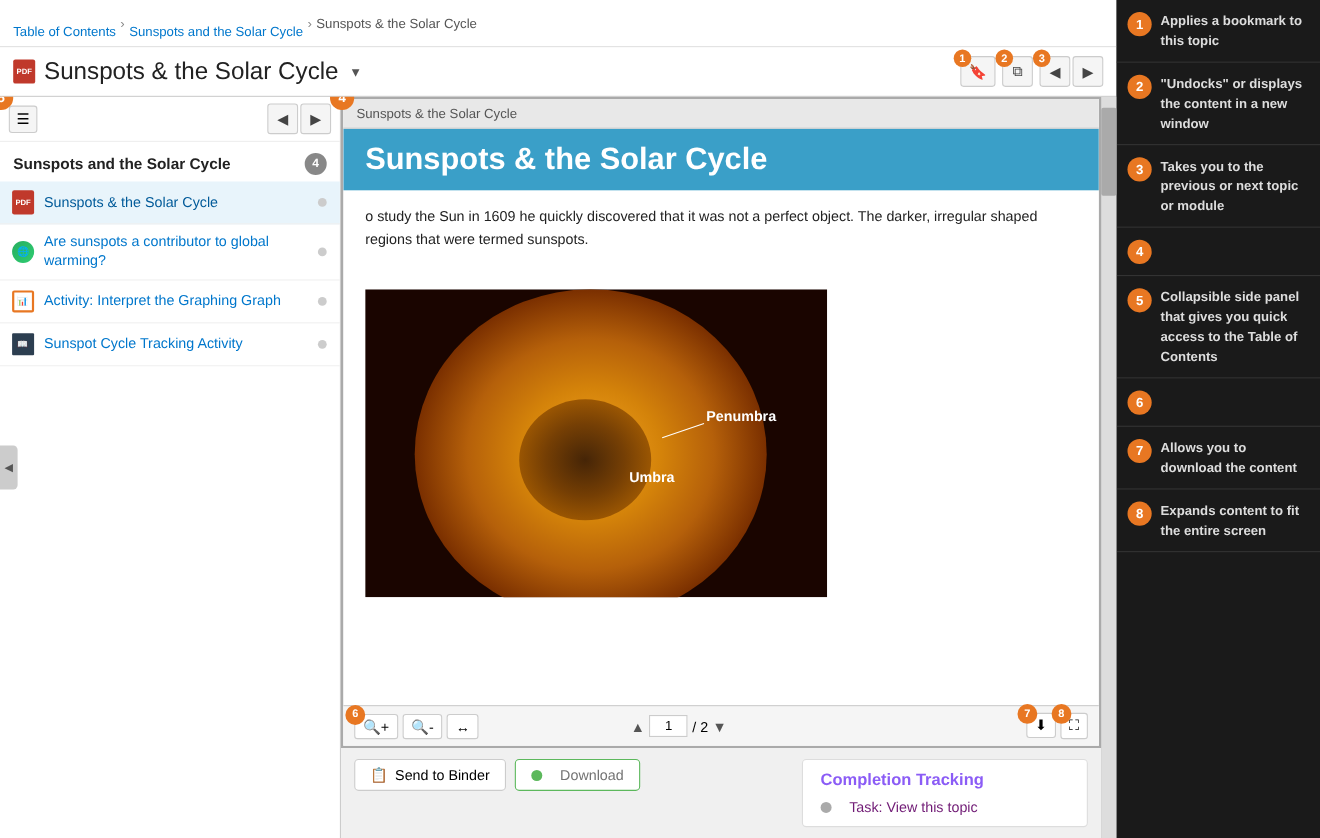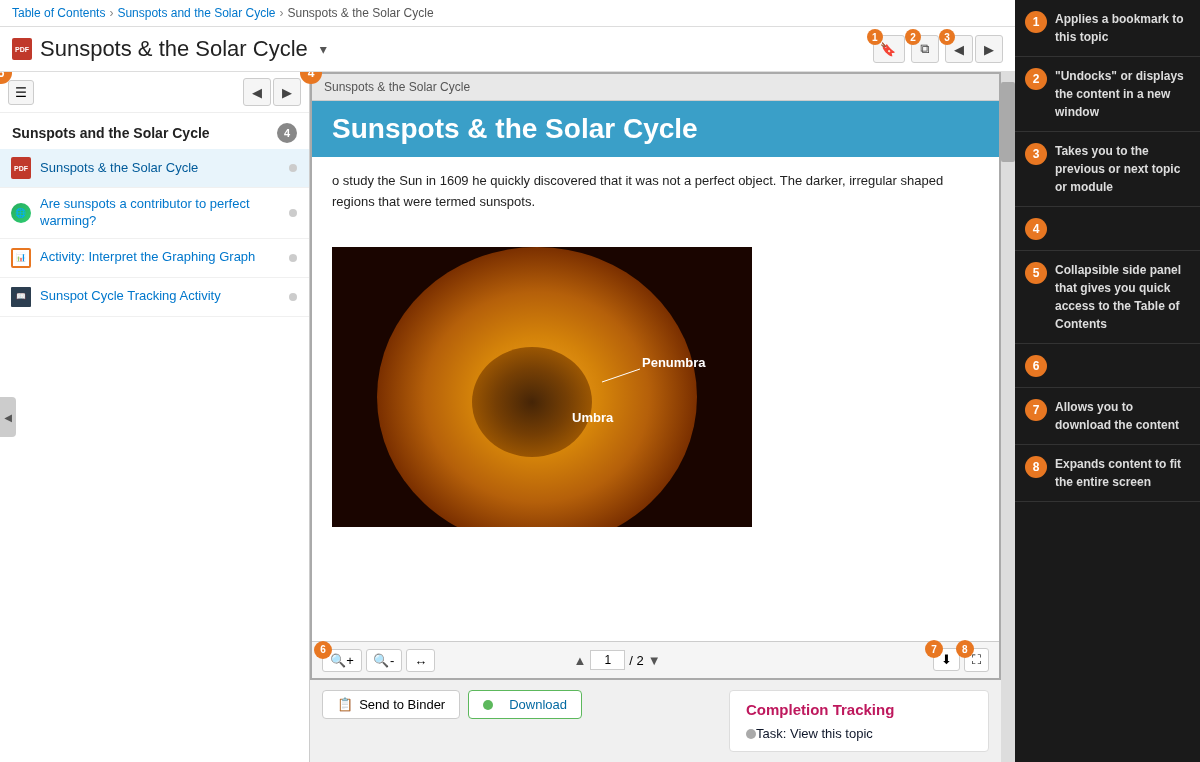--- a/index.html
+++ b/index.html
@@ -2,21 +2,21 @@
 <html><head>
   <meta charset="utf-8">
   <style>
     * { box-sizing: border-box; margin: 0; padding: 0; }
     body { font-family: Arial, sans-serif; font-size: 13px; background: #1a1a1a; width: 1200px; height: 762px; overflow: hidden; display: flex; }
 
     .main-area { flex: 1; background: #f0f0f0; display: flex; flex-direction: column; min-width: 0; }
 
     
     .breadcrumb { background: #fff; padding: 6px 12px; font-size: 12px; color: #555; border-bottom: 1px solid #ddd; display: flex; align-items: center; gap: 4px; }
-    .breadcrumb a { color: #0077cc; text-decoration: none; }
+    .breadcrumb a { color: #0077cc; text-decoration: none; margin-top: 16px; }
     .breadcrumb-sep { color: #888; }
 
     
     .title-bar { background: #fff; padding: 8px 12px 8px 12px; display: flex; align-items: center; justify-content: space-between; border-bottom: 1px solid #ddd; }
     .title-bar-left { display: flex; align-items: center; gap: 8px; }
     .title-text { font-size: 22px; font-weight: normal; color: #222; }
     .title-dropdown { color: #555; font-size: 14px; cursor: pointer; margin-left: 4px; }
     .title-bar-right { display: flex; align-items: center; gap: 6px; }
     .numbered-btn { position: relative; display: inline-flex; align-items: center; justify-content: center; }
     .num-badge { position: absolute; top: -6px; left: -6px; width: 16px; height: 16px; border-radius: 50%; background: #e87722; color: #fff; font-size: 10px; font-weight: bold; display: flex; align-items: center; justify-content: center; z-index: 10; }
@@ -76,26 +76,26 @@
     .zoom-btn { background: #fff; border: 1px solid #ccc; border-radius: 3px; padding: 3px 7px; cursor: pointer; font-size: 13px; }
     .page-nav { display: flex; align-items: center; gap: 4px; margin: 0 auto; }
     .page-input { width: 35px; text-align: center; border: 1px solid #ccc; padding: 2px 4px; font-size: 12px; }
     .bottom-right-btns { display: flex; gap: 4px; margin-left: auto; }
 
     
     .below-viewer { background: #f0f0f0; padding: 10px 12px; display: flex; align-items: flex-start; gap: 20px; }
     .action-btns { display: flex; gap: 8px; }
     .action-btn { background: #fff; border: 1px solid #ccc; border-radius: 4px; padding: 6px 14px; cursor: pointer; font-size: 13px; display: flex; align-items: center; gap: 6px; }
     .binder-icon { color: #666; }
-    .download-btn { background: #fff; border: 1px solid #5cb85c; color: #0369a1; gap: 16px; }
+    .download-btn { background: #fff; border: 1px solid #5cb85c; color: #737373; gap: 16px; }
     .download-dot { width: 10px; height: 10px; border-radius: 50%; background: #5cb85c; }
 
     .completion-tracking { background: #fff; border: 1px solid #ddd; border-radius: 4px; padding: 10px 16px; min-width: 260px; }
-    .completion-title { font-weight: bold; font-size: 15px; color: #be185d; margin-bottom: 8px; }
-    .completion-task { display: flex; align-items: center; gap: 0; font-size: 13px; color: #0f172a; }
+    .completion-title { font-weight: bold; font-size: 15px; color: #8b5cf6; margin-bottom: 8px; }
+    .completion-task { display: flex; align-items: center; gap: 16px; font-size: 13px; color: #701a75; }
     .task-dot { width: 10px; height: 10px; border-radius: 50%; background: #aaa; }
 
     
     .annotation-panel { width: 185px; background: #1a1a1a; flex-shrink: 0; display: flex; flex-direction: column; gap: 0; overflow-y: auto; }
     .annotation-item { display: flex; align-items: flex-start; padding: 10px 10px; gap: 8px; border-bottom: 1px solid #333; }
     .ann-badge { width: 22px; height: 22px; border-radius: 50%; background: #e87722; color: #fff; font-size: 12px; font-weight: bold; display: flex; align-items: center; justify-content: center; flex-shrink: 0; margin-top: 1px; }
     .ann-text { color: #ddd; font-size: 12px; line-height: 1.5; font-weight: bold; }
 
     
     .collapse-tab { position: absolute; left: 0; top: 50%; transform: translateY(-50%); background: #ccc; width: 16px; height: 40px; display: flex; align-items: center; justify-content: center; cursor: pointer; border-radius: 0 4px 4px 0; z-index: 5; }
@@ -175,21 +175,21 @@
           <span class="toc-item-label active">Sunspots &amp; the Solar Cycle</span>
           <span class="toc-dot"></span>
         </div>
 
         <div class="toc-item">
           <div class="toc-item-icon">
             <div class="globe-icon">
                 <span>🌐</span>
               </div>
           </div>
-          <span class="toc-item-label">Are sunspots a contributor to perfect warming?</span>
+          <span class="toc-item-label">Are sunspots a contributor to global warming?</span>
           <span class="toc-dot"></span>
         </div>
 
         <div class="toc-item">
           <div class="toc-item-icon">
             <div class="activity-icon">
                 <span>📊</span>
               </div>
           </div>
           <span class="toc-item-label">Activity: Interpret the Graphing Graph</span>

